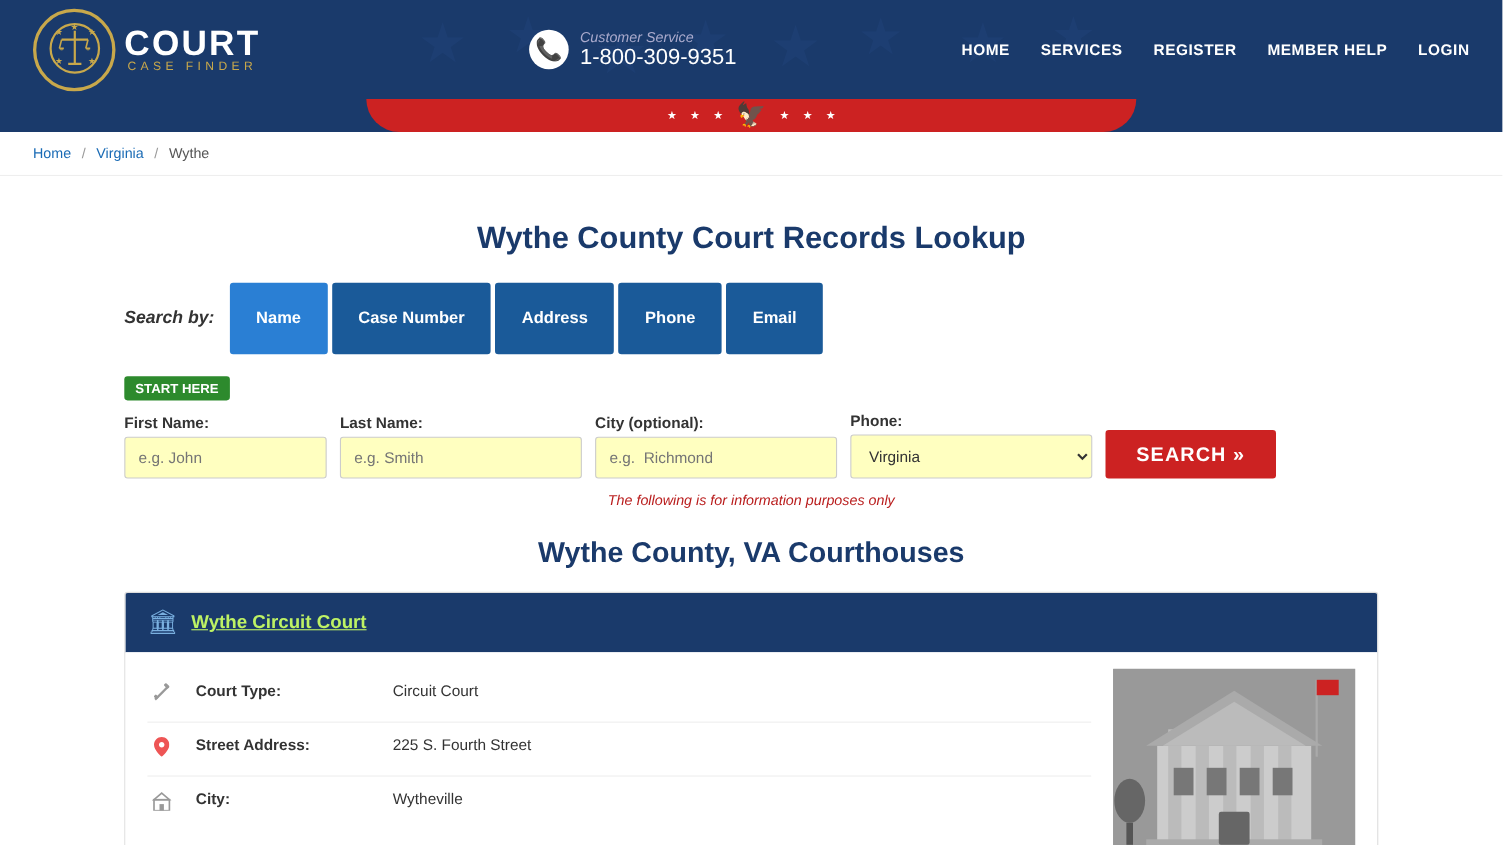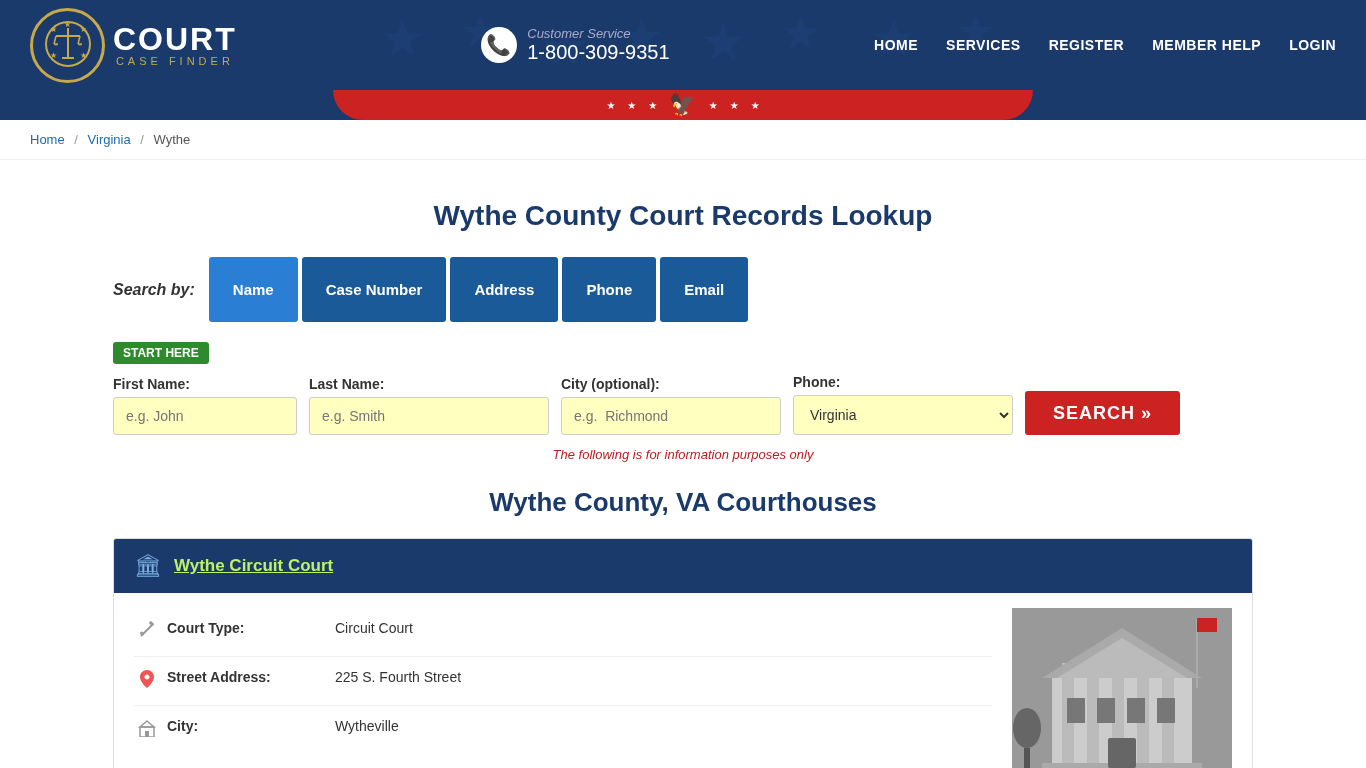--- a/index.html
+++ b/index.html
@@ -216,21 +216,21 @@
     .form-group input,
     .form-group select {
       padding: 10px 12px;
       border: 1px solid #ccc;
       border-radius: 3px;
       background: #ffffc0;
       font-size: 14px;
       color: #999;
     }
     .form-group input { width: 184px; }
-    .form-group.last-name input { width: 240px; }
+    .form-group.last-name input { width: 220px; }
     .form-group.city input { width: 220px; }
     .form-group.state select { width: 220px; color: #333; }
     .search-btn {
       background: #cc2222;
       color: #fff;
       border: none;
       padding: 12px 28px;
       font-size: 18px;
       font-weight: bold;
       cursor: pointer;
@@ -290,21 +290,21 @@
       gap: 20px;
     }
     .courthouse-details {
       flex: 1;
     }
     .detail-row {
       display: flex;
       align-items: flex-start;
       padding: 12px 0;
       border-bottom: 1px solid #eee;
-      gap: 8px;
+      gap: 19px;
     }
     .detail-row:last-child { border-bottom: none; }
     .detail-icon {
       font-size: 18px;
       color: #888;
       width: 25px;
       text-align: center;
       margin-top: 1px;
     }
     .detail-label {

